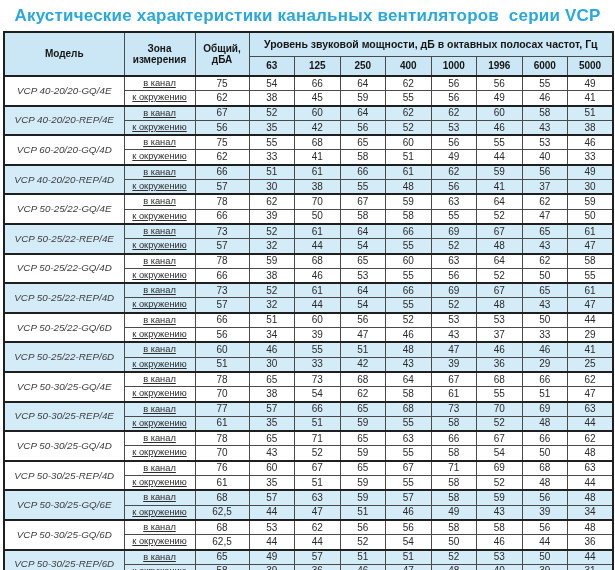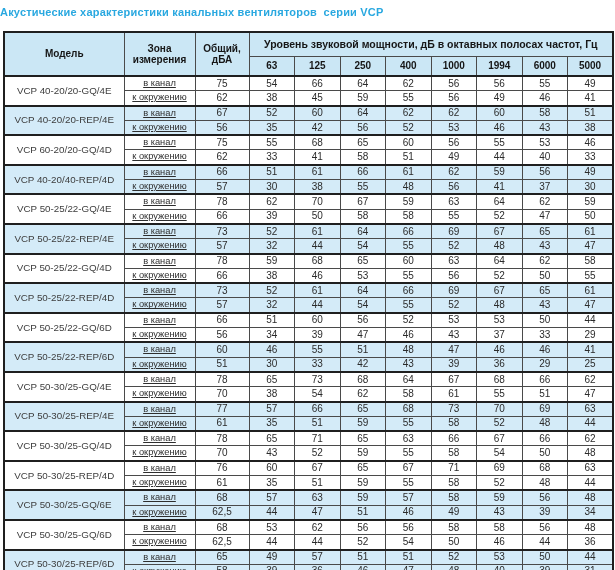--- a/index.html
+++ b/index.html
@@ -11,21 +11,21 @@
     --text:#2b2b2b;
   }
   html,body{margin:0;padding:0;}
   body{
     width:615px;height:570px;background:#ffffff;position:relative;
     font-family:"Liberation Sans",sans-serif;color:var(--text);
     -webkit-font-smoothing:antialiased;
   }
   .page-title{
     position:absolute;top:6px;left:0;width:100%;
-    font-weight:bold;font-size:11px;
+    text-align:center;font-weight:bold;font-size:17px;
     color:var(--title-color);letter-spacing:.2px;white-space:pre;
   }
   table.acoustic{
     position:absolute;left:3px;top:31px;width:609px;
     border-collapse:collapse;table-layout:fixed;
     border:2px solid var(--outer);
   }
   th,td{
     border:1px solid var(--grid);
     padding:0;text-align:center;vertical-align:middle;
@@ -34,21 +34,21 @@
   thead th{
     background:var(--header-bg);
     font-weight:bold;font-size:10px;color:#161616;
     white-space:pre-line;line-height:1.15;
   }
   thead tr.hrow1 th{height:23px;}
   thead tr.hrow2 th{height:18px;}
   thead tr:last-child th, thead th[rowspan]{border-bottom:2px solid var(--outer);}
   th.spl-header{font-size:10.5px;margin-top:16px;}
   tbody td{height:13.3px;font-size:10px;line-height:1;}
-  tbody td.model{font-size:9.8px;color:#3d3d3d;}
+  tbody td.model{font-size:9.8px;color:#3d3d3d;font-style:italic;}
   tbody td.zone{font-size:9.3px;color:#2e2e2e;text-decoration:underline;}
   tbody tr.group-start td{border-top:2px solid var(--outer);}
   tbody tr.shaded td{background:var(--band-bg);}
 </style>
 </head>
 <body>
 
 <div class="page-title">Акустические характеристики канальных вентиляторов  серии VCP</div>
 
 <table class="acoustic">
@@ -73,21 +73,21 @@
       <th rowspan="2">Общий,
 дБА</th>
       <th colspan="8" class="spl-header">Уровень звуковой мощности, дБ в октавных полосах частот, Гц</th>
     </tr>
     <tr class="hrow2">
       <th>63</th>
       <th>125</th>
       <th>250</th>
       <th>400</th>
       <th>1000</th>
-      <th>1994</th>
+      <th>1996</th>
       <th>6000</th>
       <th>5000</th>
     </tr>
   </thead>
   <tbody>
       <tr class="group-start">
         <td class="model" rowspan="2">VCP 40-20/20-GQ/4E</td>
         <td class="zone">в канал</td>
         <td class="total">75</td>
         <td class="band">54</td>
@@ -155,21 +155,21 @@
         <td class="band">33</td>
         <td class="band">41</td>
         <td class="band">58</td>
         <td class="band">51</td>
         <td class="band">49</td>
         <td class="band">44</td>
         <td class="band">40</td>
         <td class="band">33</td>
       </tr>
       <tr class="group-start shaded">
-        <td class="model" rowspan="2">VCP 40-20/40-REP/4D</td>
+        <td class="model" rowspan="2">VCP 40-20/20-REP/4D</td>
         <td class="zone">в канал</td>
         <td class="total">66</td>
         <td class="band">51</td>
         <td class="band">61</td>
         <td class="band">66</td>
         <td class="band">61</td>
         <td class="band">62</td>
         <td class="band">59</td>
         <td class="band">56</td>
         <td class="band">49</td>

